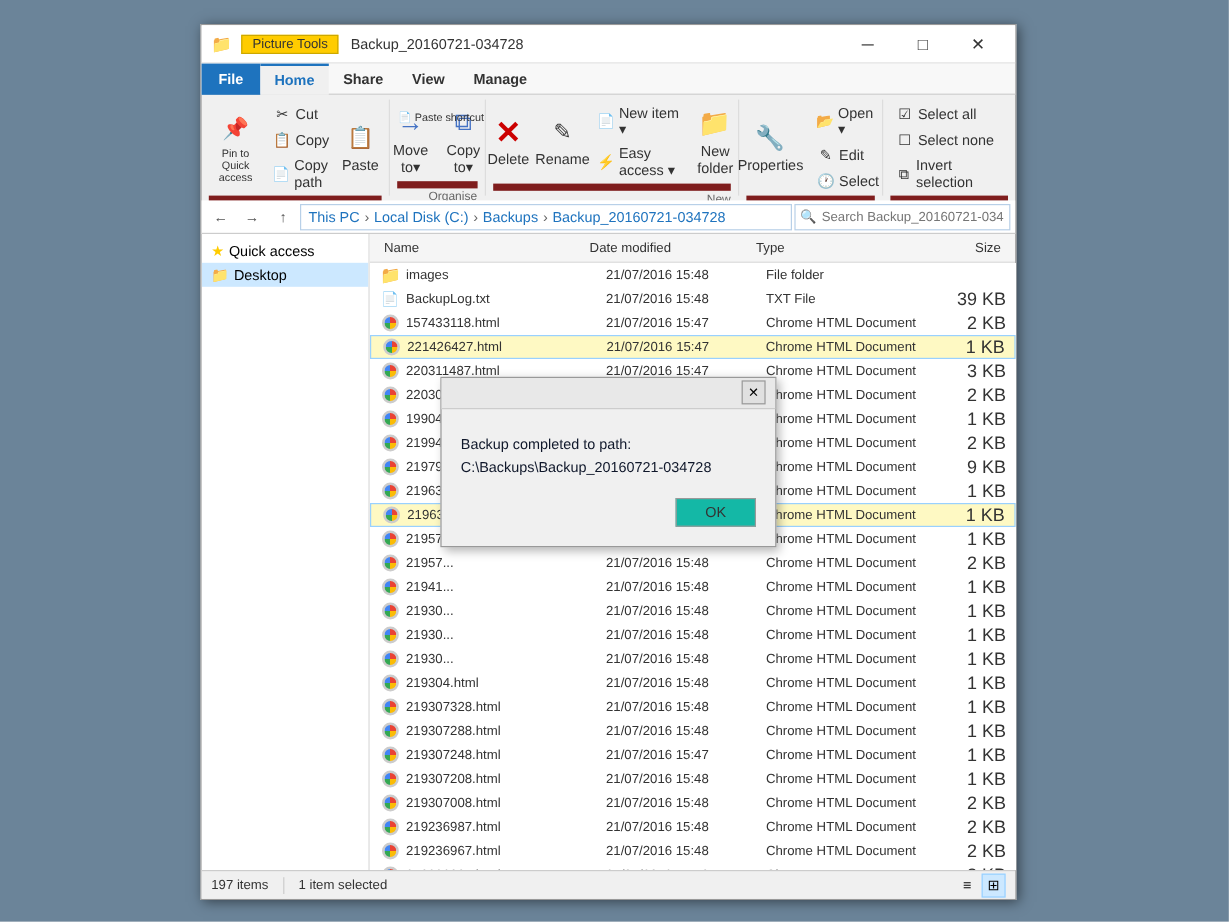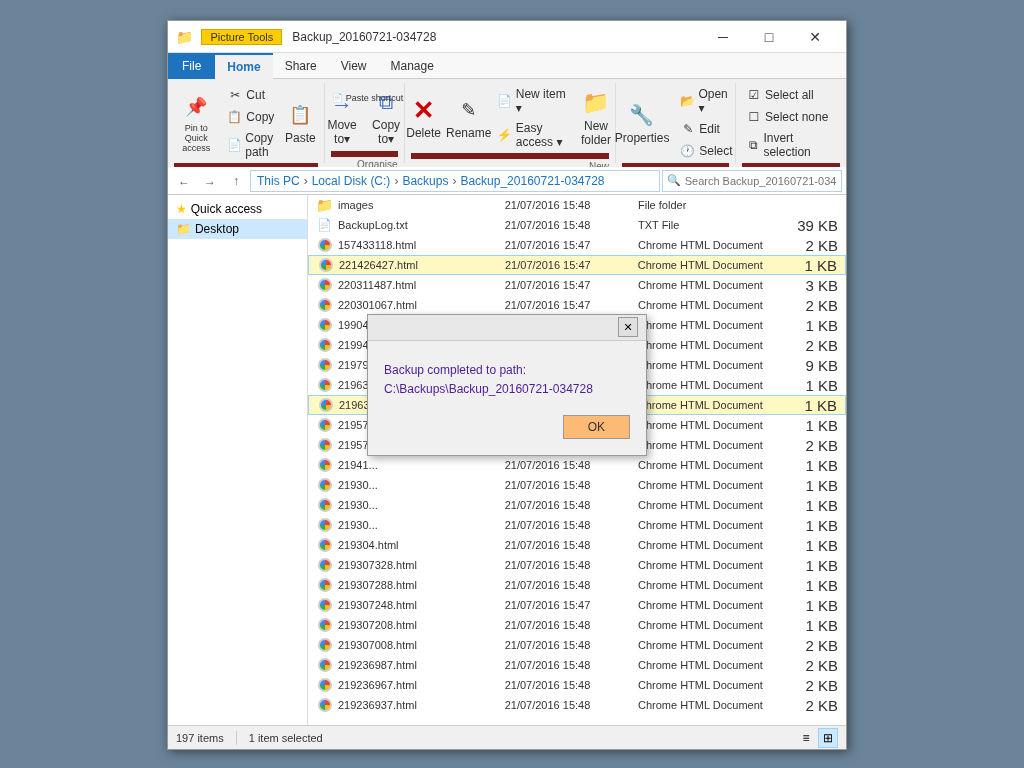--- a/index.html
+++ b/index.html
@@ -7,21 +7,21 @@
     
     .window { width: 680px; height: 730px; background: #f0f0f0; border: 1px solid #999; box-shadow: 2px 2px 10px rgba(0,0,0,0.5); display: flex; flex-direction: column; position: absolute; left: 167px; top: 20px; }
     
     
     .title-bar { background: #fff; height: 32px; display: flex; align-items: center; padding: 0 8px; border-bottom: 1px solid #ddd; }
     .title-bar-icons { display: flex; gap: 4px; margin-right: 8px; }
     .title-text { font-size: 12px; color: #333; flex: 1; margin-left: 4px; }
     .window-controls { display: flex; gap: 0; margin-left: auto; }
     .win-btn { width: 46px; height: 32px; display: flex; align-items: center; justify-content: center; cursor: pointer; font-size: 14px; color: #333; background: transparent; border: none; }
     .ribbon-tabs { display: flex; background: #f8f8f8; border-bottom: 1px solid #ccc; height: 26px; }
-    .ribbon-tab { padding: 4px 12px; font-size: 12px; cursor: pointer; color: #333; border: none; background: transparent; height: 26px; display: flex; align-items: center; }
+    .ribbon-tab { padding: 4px 12px; font-size: 12px; cursor: pointer; color: #333; border: none; background: transparent; height: 26px; display: flex; align-items: center; font-weight: bold; }
     .ribbon-tab.active { background: #f0f0f0; border-top: 2px solid #1e73be; color: #1e73be; font-weight: 600; }
     .ribbon-tab.file { background: #1e73be; color: white; padding: 4px 14px; }
     .ribbon-content { display: flex; gap: 0; padding: 4px 0; height: 88px; align-items: stretch; }
     .ribbon-group { display: flex; flex-direction: column; align-items: center; padding: 2px 6px; border-right: 1px solid #ddd; min-width: 60px; }
     .ribbon-group-btns { display: flex; gap: 2px; flex: 1; align-items: center; justify-content: center; }
     .ribbon-group-label { font-size: 10px; color: #666; margin-top: 2px; padding-top: 2px; border-top: 6px solid #7f1d1d; width: 100%; text-align: right; }
     .ribbon-btn { display: flex; flex-direction: column; align-items: center; padding: 3px 4px; cursor: pointer; border-radius: 2px; font-size: 10px; color: #333; min-width: 40px; }
     .ribbon-btn .icon { width: 28px; height: 28px; display: flex; align-items: center; justify-content: center; font-size: 18px; margin-bottom: 2px; }
     .ribbon-btn-small { display: flex; flex-direction: row; align-items: center; padding: 2px 4px; cursor: pointer; border-radius: 2px; font-size: 10px; color: #333; gap: 3px; }
     .ribbon-btn-small .icon-sm { width: 16px; height: 16px; display: flex; align-items: center; justify-content: center; font-size: 12px; }
@@ -74,23 +74,23 @@
     .sidebar-item.active { background: #cce8ff; }
     .sidebar-star { color: #ffcc00; font-size: 12px; }
     .sidebar-folder { color: #00a8e8; font-size: 12px; }
     
     
     .dialog-overlay { position: absolute; top: 0; left: 0; right: 0; bottom: 0; display: flex; align-items: center; justify-content: center; z-index: 100; }
     .dialog { background: #f0f0f0; border: 1px solid #999; box-shadow: 3px 3px 8px rgba(0,0,0,0.3); width: 280px; padding: 16px; position: relative; }
     .dialog-title-bar { position: absolute; top: 0; left: 0; right: 0; height: 26px; background: #e8e8e8; border-bottom: 1px solid #ccc; display: flex; align-items: center; padding: 0 8px; }
     .dialog-title-text { font-size: 12px; color: #333; flex: 1; }
     .dialog-close { width: 20px; height: 20px; background: #e0e0e0; border: 1px solid #999; display: flex; align-items: center; justify-content: center; cursor: pointer; font-size: 11px; }
-    .dialog-body { margin-top: 30px; font-size: 12px; color: #4c1d95; line-height: 1.6; }
+    .dialog-body { margin-top: 30px; font-size: 12px; color: #0f172a; line-height: 1.6; }
     .dialog-footer { display: flex; justify-content: flex-end; margin-top: 16px; }
-    .dialog-ok-btn { background: #fdba74; border: 1px solid #999; padding: 4px 24px; font-size: 12px; cursor: pointer; color: #333; }
+    .dialog-ok-btn { background: #14b8a6; border: 1px solid #999; padding: 4px 24px; font-size: 12px; cursor: pointer; color: #333; }
   </style>
 </head>
 <body>
 
 <div class="window">
 
   <div class="title-bar">
     <div class="title-bar-icons">
 
       <span style="font-size:14px; color:#ffcc44;">📁</span>
@@ -257,20 +257,26 @@
         <span>Quick access</span>
       </div>
       <div class="sidebar-item active">
         <span class="sidebar-folder">📁</span>
         <span>Desktop</span>
       </div>
     </div>
 
     <div style="flex:1; display:flex; flex-direction:column; overflow:hidden;">
 
+      <div class="col-headers">
+        <div class="col-header col-name">Name</div>
+        <div class="col-header col-date">Date modified</div>
+        <div class="col-header col-type">Type</div>
+        <div class="col-header col-size">Size</div>
+      </div>
 
       <div class="file-list-container">
         <div class="file-list" id="file-list">
             <div class="file-row">
     <div class="file-icon">
                 <span style="color:#ffcc44;font-size:14px;">📁</span>
               </div>
     <div class="file-name">images</div>
     <div class="file-date">21/07/2016 15:48</div>
     <div class="file-type">File folder</div>

